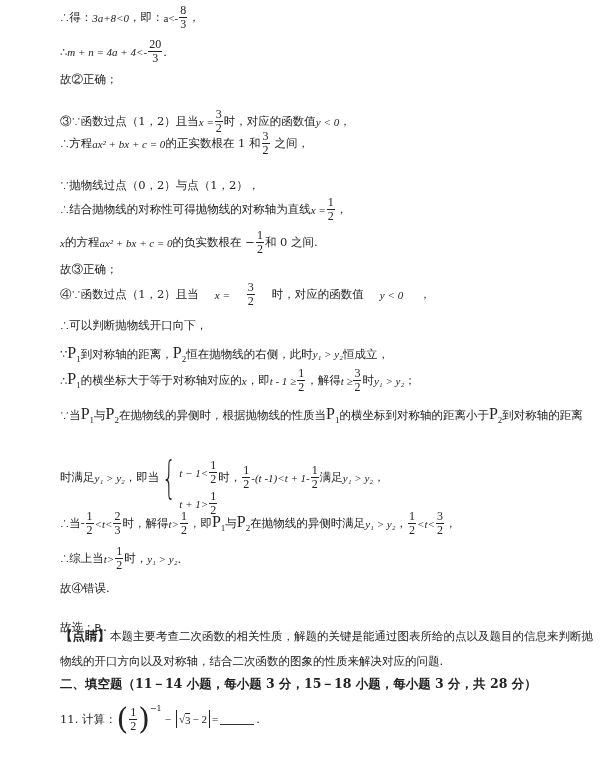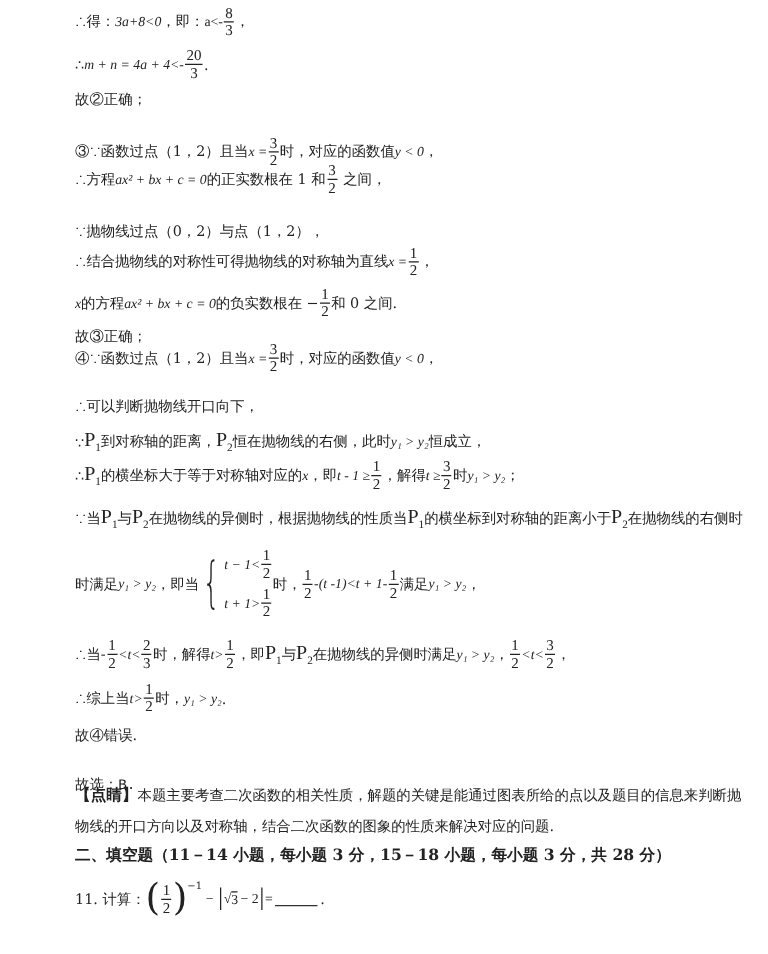--- a/index.html
+++ b/index.html
@@ -9,21 +9,21 @@
   .m { font-family:Liberation Serif, serif; font-size:11px; }
   .i { font-style:italic; }
   .frac { display:inline-flex; flex-direction:column; align-items:center; vertical-align:middle;
           font-family:"Liberation Serif",serif; font-size:12px; line-height:13px; margin:0 1px; }
   .frac .num { border-bottom:1px solid #222; padding:0 1px; }
   .P { font-family:"Liberation Serif",serif; font-size:16px; }
   sub { font-size:9px; }
   sup { font-size:8px; }
   .bold { font-weight:bold; font-size:12.5px; }
   .brace { font-size:44px; font-weight:100; line-height:40px; font-family:"DejaVu Sans",sans-serif; transform:scaleX(0.5); display:inline-block; margin:0 -4px; }
-  .sys { display:inline-flex; flex-direction:column; gap:4px; }
+  .sys { display:inline-flex; flex-direction:column; gap:4px;margin-top:21px; }
   .sys > span { display:flex; align-items:center; }
   .paren { font-size:30px; font-weight:100; line-height:30px; }
   .blank { display:inline-block; width:34px; border-bottom:1px solid #333; margin:0 2px; height:10px; }
   .absbar { display:inline-block; width:1px; height:18px; background:#222; margin:0 2px; }
 </style>
 </head>
 <body>
 
 <div class="line" style="top:4px;">
   <span>∴得：</span>
@@ -97,21 +97,21 @@
       <span class="num">1</span>
       <span>2</span>
     </span>
   <span>和 0 之间.</span>
 </div>
 
 <div class="line" style="top:262px;">
   <span>故③正确；</span>
 </div>
 
-<div class="line" style="top:273px;">
+<div class="line" style="top:281px;gap:16px;">
   <span>④∵函数过点（1，2）且当</span>
   <span class="m i">x =</span>
   <span class="frac">
       <span class="num">3</span>
       <span>2</span>
     </span>
   <span>时，对应的函数值</span>
   <span class="m i">y &lt; 0</span>
   <span>，</span>
 </div>
@@ -154,21 +154,21 @@
 
 <div class="line" style="top:405px;">
   <span>∵当</span>
   <span class="P"><span>P</span><sub>1</sub></span>
   <span>与</span>
   <span class="P"><span>P</span><sub>2</sub></span>
   <span>在抛物线的异侧时，根据抛物线的性质当</span>
   <span class="P"><span>P</span><sub>1</sub></span>
   <span>的横坐标到对称轴的距离小于</span>
   <span class="P"><span>P</span><sub>2</sub></span>
-  <span>在抛物线的右侧时</span>
+  <span>到对称轴的距离</span>
 </div>
 
 <div class="line" style="top:438px;">
   <span>时满足</span>
   <span class="m i">y₁ &gt; y₂</span>
   <span>，即当</span>
   <span class="brace">{</span>
   <span class="sys">
     <span>
         <span class="m i">t − 1&lt;</span>

